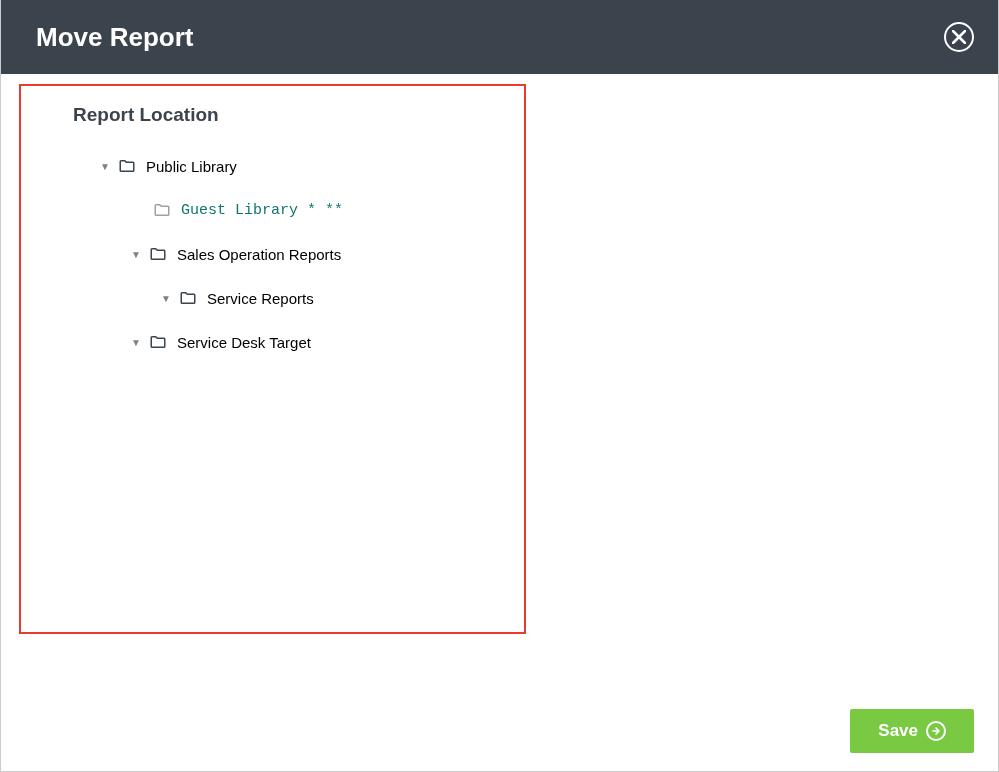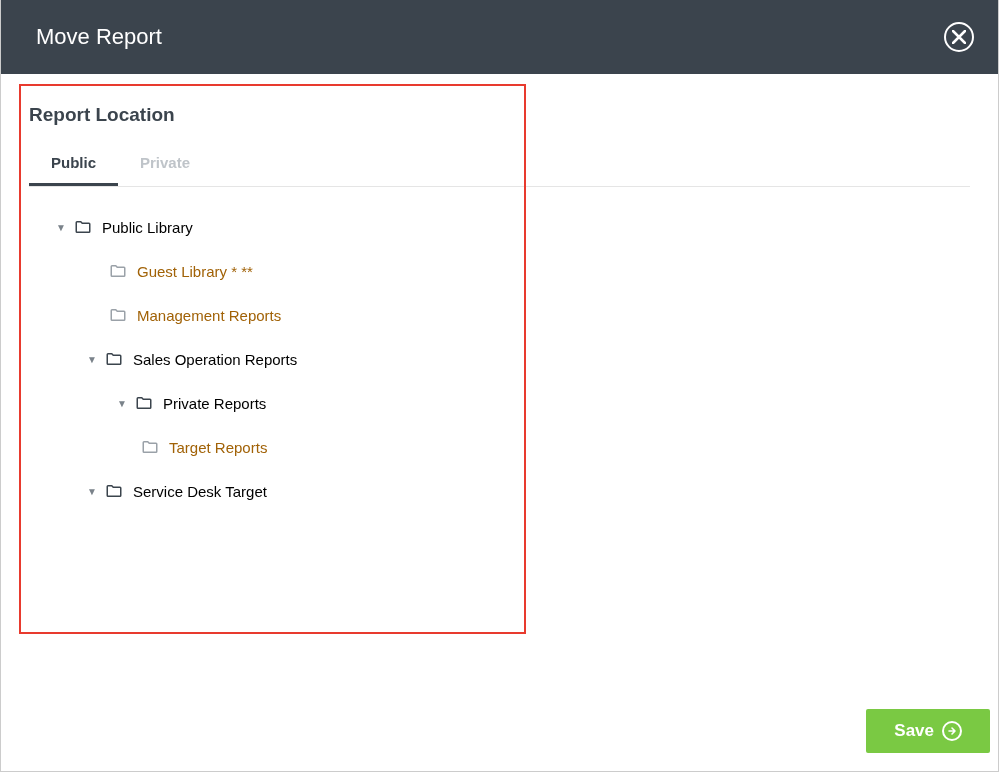--- a/index.html
+++ b/index.html
@@ -1,41 +1,41 @@
 <!DOCTYPE html>
 <html><head>
 <meta charset="utf-8">
 <style>
   * { box-sizing: border-box; margin: 0; padding: 0; }
   html, body { width: 999px; height: 772px; font-family: -apple-system, BlinkMacSystemFont, 'Segoe UI', Arial, sans-serif; background: #fff; overflow: hidden; }
   .modal { width: 999px; height: 772px; display: flex; flex-direction: column; border: 1px solid #ccc; border-top: none; position: relative; }
   .modal-header { background: #3b444d; color: #fff; height: 74px; display: flex; align-items: center; justify-content: space-between; padding: 0 24px 0 35px; }
-  .modal-title { font-size: 22px; font-weight: 400; }
+  .modal-title { font-size: 26px; font-weight: 700; }
   .close-btn { width: 30px; height: 30px; border: 2.5px solid #fff; border-radius: 50%; display: flex; align-items: center; justify-content: center; cursor: pointer; }
   .close-btn svg { width: 14px; height: 14px; }
-  .modal-body { flex: 1; padding: 30px 28px 0 28px; position: relative; }
+  .modal-body { flex: 1; padding: 30px 28px 0 28px; position: relative; margin-left: 44px; }
   .section-title { font-size: 19px; font-weight: 600; color: #3b444d; margin-bottom: 18px; }
   .highlight-box { position: absolute; border: 2px solid #e83a2e; left: 18px; top: 84px; width: 507px; height: 550px; pointer-events: none; }
   .tabs { display: flex; border-bottom: 1px solid #e5e5e5; margin-bottom: 18px; }
   .tab { padding: 10px 22px 12px 22px; font-size: 15px; font-weight: 600; color: #bfc4c9; cursor: pointer; border-bottom: 3px solid transparent; }
   .tab.active { color: #3b444d; border-bottom: 3px solid #3b444d; }
   .tree { font-size: 15px; }
   .tree-row { display: flex; align-items: center; height: 44px; cursor: pointer; }
   .caret { width: 14px; display: flex; align-items: center; justify-content: center; color: #7a828a; font-size: 10px; margin-right: 6px; }
   .folder-icon { width: 18px; height: 18px; margin-right: 10px; flex-shrink: 0; }
   .folder-icon svg { display: block; }
   .node-label { color: #000000; font-weight: 500; }
-  .node-label.dim { color: #a16207; }
+  .node-label.dim { color: #0f766e; font-family: Liberation Mono, monospace; }
   .lvl0 { padding-left: 25px; }
   .lvl1 { padding-left: 80px; }
   .lvl1c { padding-left: 56px; }
   .lvl2 { padding-left: 112px; }
   .lvl2c { padding-left: 86px; }
   .lvl3 { padding-left: 142px; }
-  .modal-footer { position: absolute; bottom: 18px; right: 8px; }
+  .modal-footer { position: absolute; bottom: 18px; right: 24px; }
   .save-btn { background: #7ac943; color: #fff; border: none; height: 44px; padding: 0 28px; font-size: 17px; font-weight: 600; border-radius: 2px; cursor: pointer; display: flex; align-items: center; gap: 8px; }
   .save-btn .arrow-circle { width: 20px; height: 20px; border: 2px solid #fff; border-radius: 50%; display: flex; align-items: center; justify-content: center; }
   .save-btn .arrow-circle svg { width: 10px; height: 10px; }
 </style>
 </head>
 <body>
 
 <div class="modal">
 
   <div class="modal-header">
@@ -43,24 +43,20 @@
     <div class="close-btn">
       <svg viewBox="0 0 14 14">
           <path d="M1 1 L13 13 M13 1 L1 13" stroke="#fff" stroke-width="2.5" stroke-linecap="round"></path>
         </svg>
     </div>
   </div>
 
   <div class="modal-body">
     <div class="section-title">Report Location</div>
 
-    <div class="tabs">
-      <div class="tab active">Public</div>
-      <div class="tab">Private</div>
-    </div>
 
     <div class="tree">
 
       <div class="tree-row lvl0">
         <span class="caret">▼</span>
         <span class="folder-icon">
             <svg viewBox="0 0 24 24" fill="none" stroke="#3b444d" stroke-width="2">
               <path d="M3 6a1 1 0 0 1 1-1h5l2 2h9a1 1 0 0 1 1 1v10a1 1 0 0 1-1 1H4a1 1 0 0 1-1-1V6z"></path>
             </svg>
           </span>
@@ -69,58 +65,42 @@
 
       <div class="tree-row lvl1">
         <span class="folder-icon">
             <svg viewBox="0 0 24 24" fill="none" stroke="#9aa1a8" stroke-width="2">
               <path d="M3 6a1 1 0 0 1 1-1h5l2 2h9a1 1 0 0 1 1 1v10a1 1 0 0 1-1 1H4a1 1 0 0 1-1-1V6z"></path>
             </svg>
           </span>
         <span class="node-label dim">Guest Library * **</span>
       </div>
 
-      <div class="tree-row lvl1">
-        <span class="folder-icon">
-            <svg viewBox="0 0 24 24" fill="none" stroke="#9aa1a8" stroke-width="2">
-              <path d="M3 6a1 1 0 0 1 1-1h5l2 2h9a1 1 0 0 1 1 1v10a1 1 0 0 1-1 1H4a1 1 0 0 1-1-1V6z"></path>
-            </svg>
-          </span>
-        <span class="node-label dim">Management Reports</span>
-      </div>
 
       <div class="tree-row lvl1c">
         <span class="caret">▼</span>
         <span class="folder-icon">
             <svg viewBox="0 0 24 24" fill="none" stroke="#3b444d" stroke-width="2">
               <path d="M3 6a1 1 0 0 1 1-1h5l2 2h9a1 1 0 0 1 1 1v10a1 1 0 0 1-1 1H4a1 1 0 0 1-1-1V6z"></path>
             </svg>
           </span>
         <span class="node-label">Sales Operation Reports</span>
       </div>
 
       <div class="tree-row lvl2c">
         <span class="caret">▼</span>
         <span class="folder-icon">
             <svg viewBox="0 0 24 24" fill="none" stroke="#3b444d" stroke-width="2">
               <path d="M3 6a1 1 0 0 1 1-1h5l2 2h9a1 1 0 0 1 1 1v10a1 1 0 0 1-1 1H4a1 1 0 0 1-1-1V6z"></path>
             </svg>
           </span>
-        <span class="node-label">Private Reports</span>
+        <span class="node-label">Service Reports</span>
       </div>
 
 
-      <div class="tree-row lvl2">
-        <span class="folder-icon">
-            <svg viewBox="0 0 24 24" fill="none" stroke="#9aa1a8" stroke-width="2">
-              <path d="M3 6a1 1 0 0 1 1-1h5l2 2h9a1 1 0 0 1 1 1v10a1 1 0 0 1-1 1H4a1 1 0 0 1-1-1V6z"></path>
-            </svg>
-          </span>
-        <span class="node-label dim">Target Reports</span>
-      </div>
 
       <div class="tree-row lvl1c">
         <span class="caret">▼</span>
         <span class="folder-icon">
             <svg viewBox="0 0 24 24" fill="none" stroke="#3b444d" stroke-width="2">
               <path d="M3 6a1 1 0 0 1 1-1h5l2 2h9a1 1 0 0 1 1 1v10a1 1 0 0 1-1 1H4a1 1 0 0 1-1-1V6z"></path>
             </svg>
           </span>
         <span class="node-label">Service Desk Target</span>
       </div>

